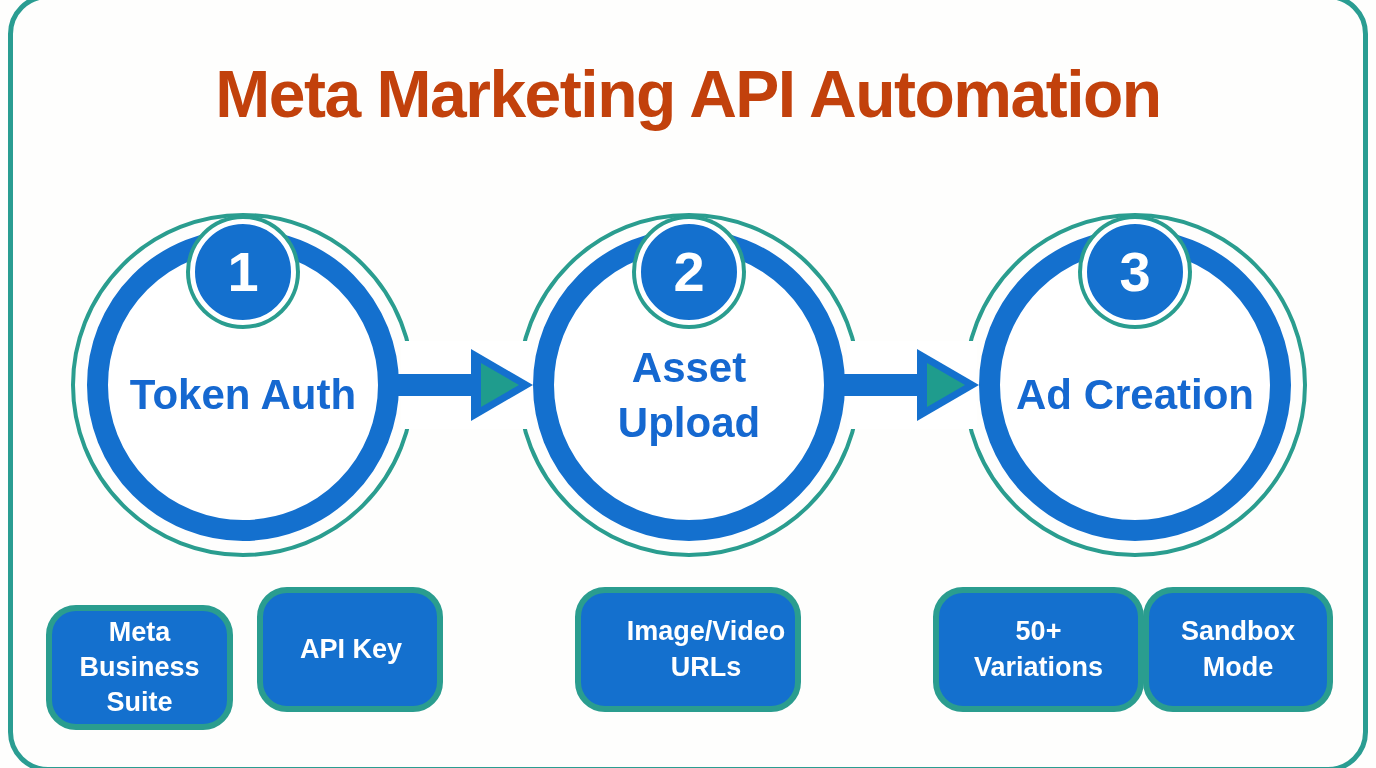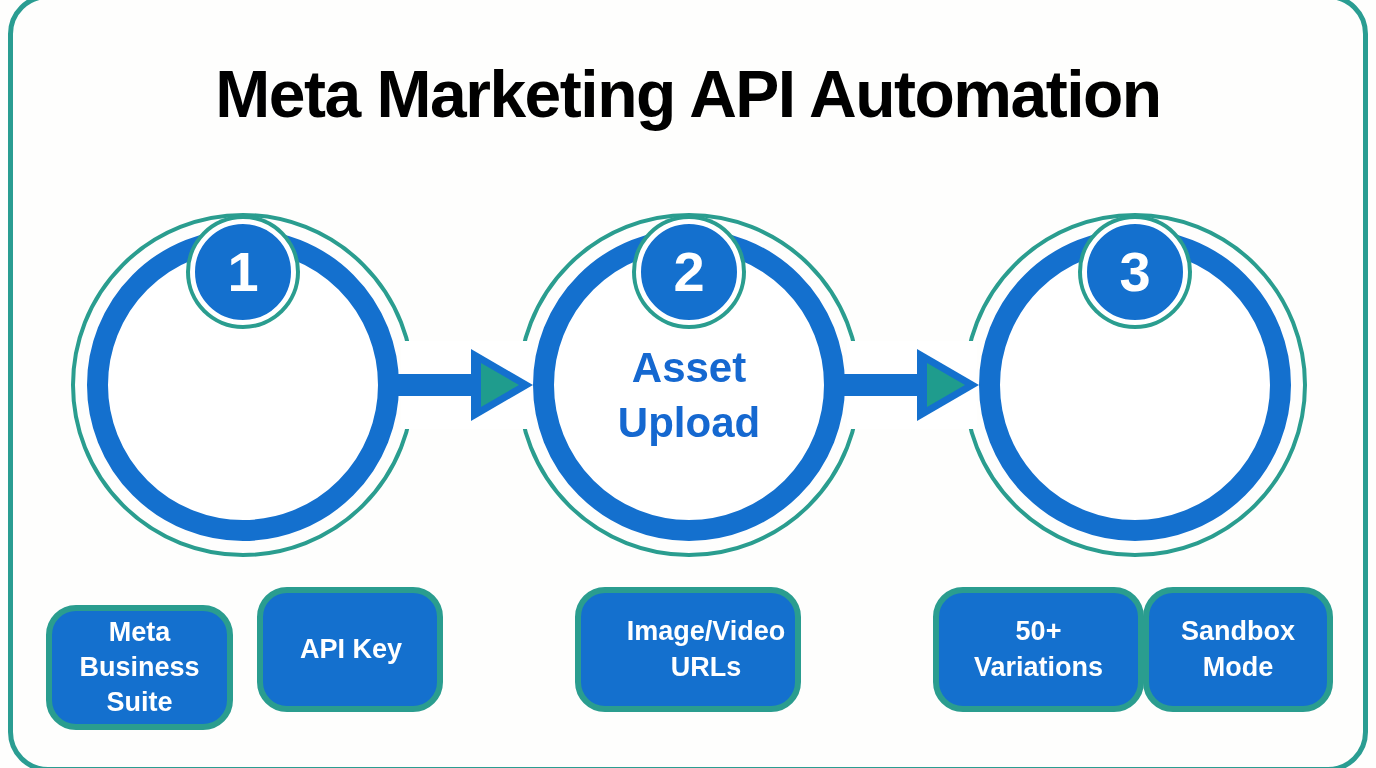--- a/index.html
+++ b/index.html
@@ -7,21 +7,21 @@
     width:1376px;height:768px;position:relative;overflow:hidden;
     background:#fefefd;
     font-family:"Liberation Sans","DejaVu Sans",sans-serif;
   }
   .frame{
     position:absolute;left:8px;right:8px;top:-6px;bottom:-4px;
     border:5px solid #2a9d92;border-radius:40px;pointer-events:none;
   }
   .title{
     position:absolute;left:0;top:56px;width:100%;
-    text-align:center;color:#000000;
+    text-align:center;color:#c2410c;
     font-size:66px;font-weight:800;letter-spacing:-1.5px;
   }
   
   .step{position:absolute;top:200px;width:360px;height:380px;}
   .step.s1{left:63px;} .step.s2{left:509px;} .step.s3{left:955px;}
   .teal-ring{
     position:absolute;left:8px;top:13px;width:344px;height:344px;
     border:4px solid #2a9d8f;border-radius:50%;box-sizing:border-box;z-index:1;
   }
   .blue-ring{
@@ -65,37 +65,39 @@
 </head>
 <body>
 
 <div class="frame"></div>
 
 <div class="title">Meta Marketing API Automation</div>
 
 <div class="step s1">
   <div class="teal-ring"></div>
   <div class="blue-ring"></div>
+  <div class="step-label">Token Auth</div>
   <div class="badge">
     <span class="badge-num">1</span>
   </div>
 </div>
 
 <div class="step s2">
   <div class="teal-ring"></div>
   <div class="blue-ring"></div>
   <div class="step-label">Asset Upload</div>
   <div class="badge">
     <span class="badge-num">2</span>
   </div>
 </div>
 
 <div class="step s3">
   <div class="teal-ring"></div>
   <div class="blue-ring"></div>
+  <div class="step-label">Ad Creation</div>
   <div class="badge">
     <span class="badge-num">3</span>
   </div>
 </div>
 
 <div class="arrow-strip strip1"></div>
 <div class="arrow-shaft shaft1"></div>
 <div class="arrow-head head1">
   <svg width="64" height="80" viewBox="0 0 64 80">
     <polygon points="0,4 62,40 0,76" fill="#1470ce"></polygon>

